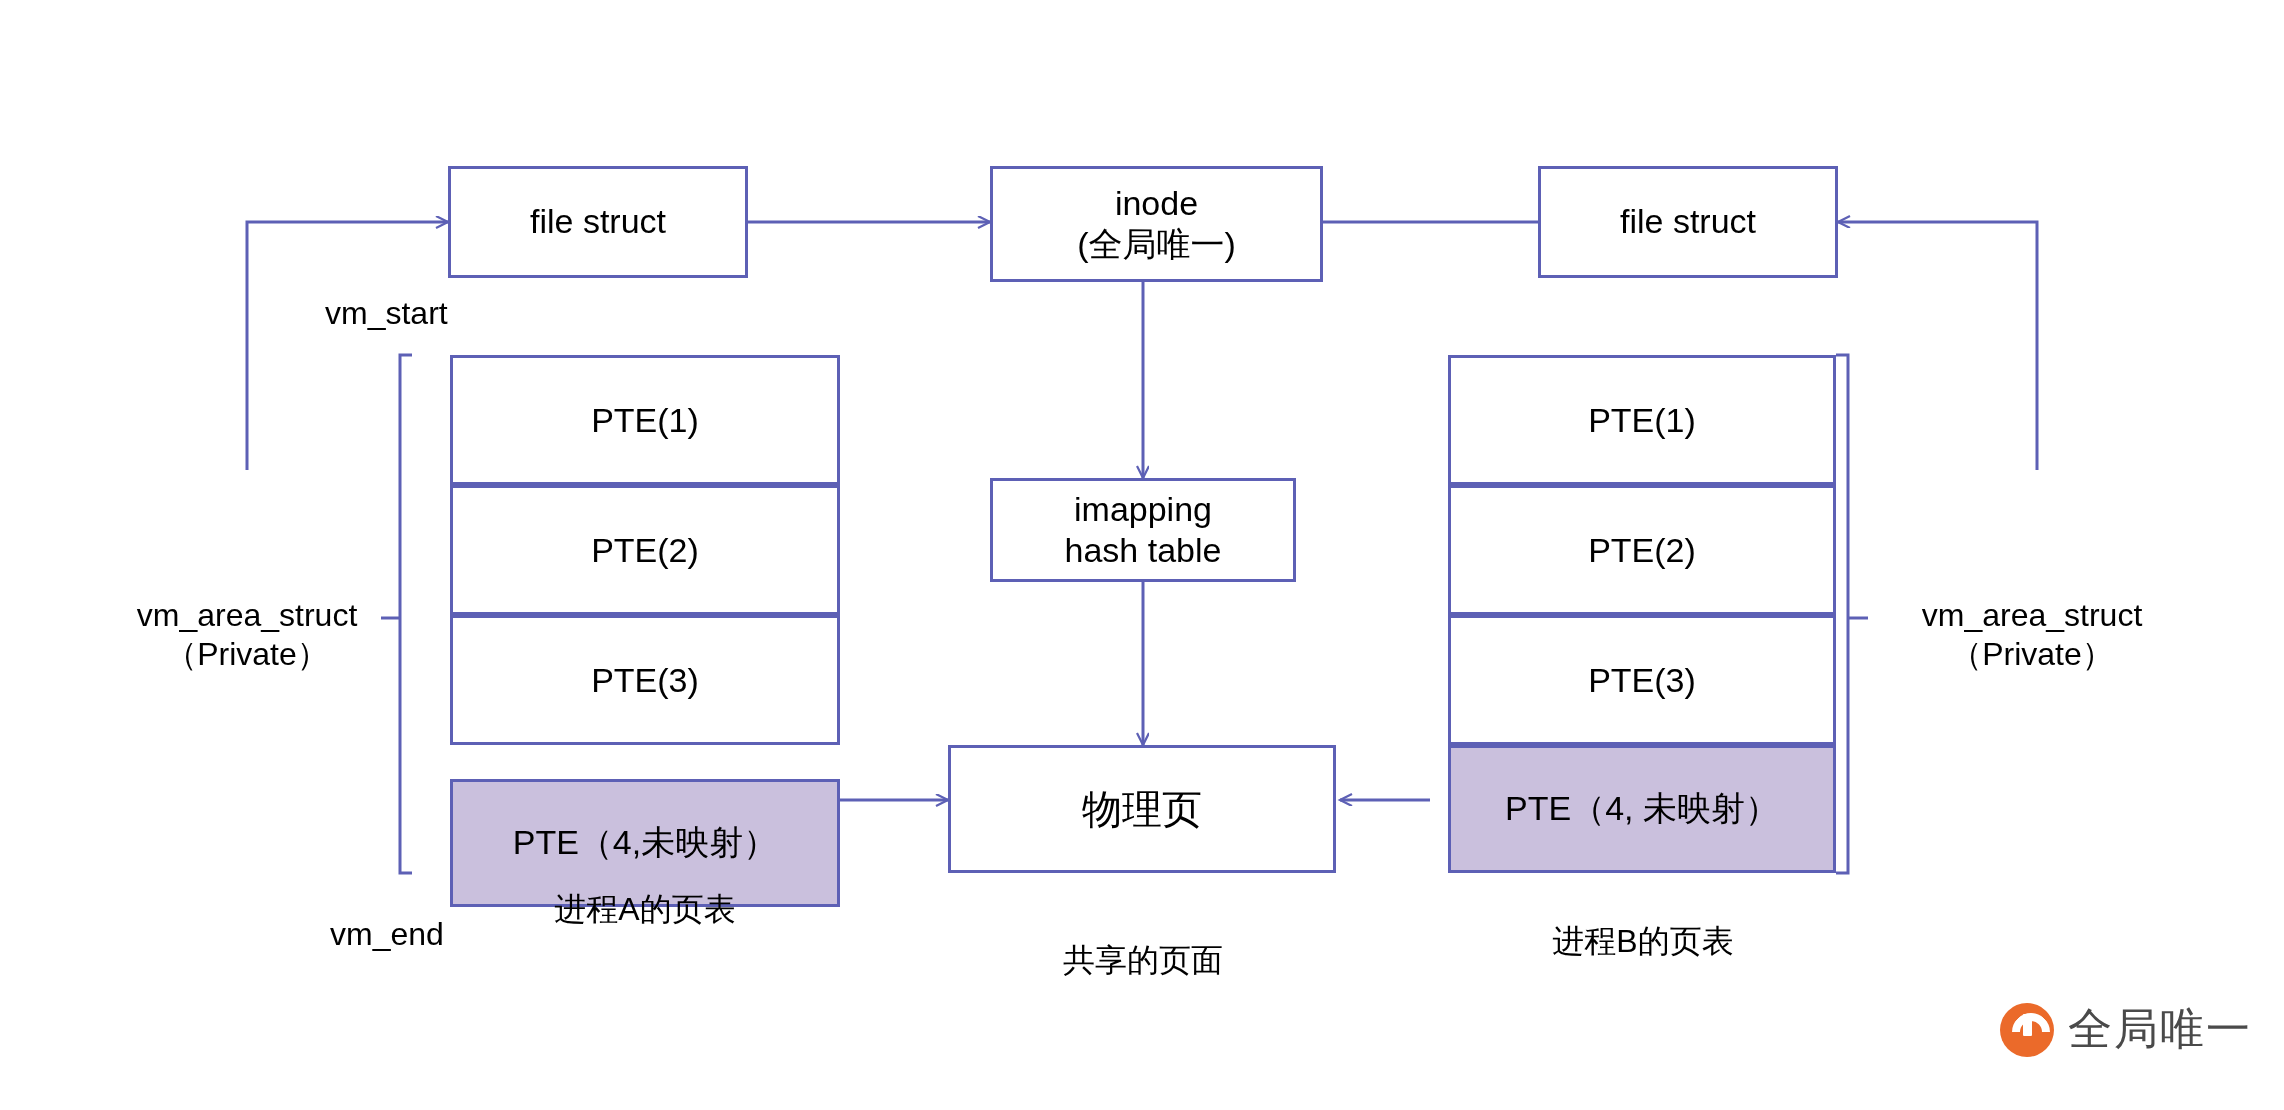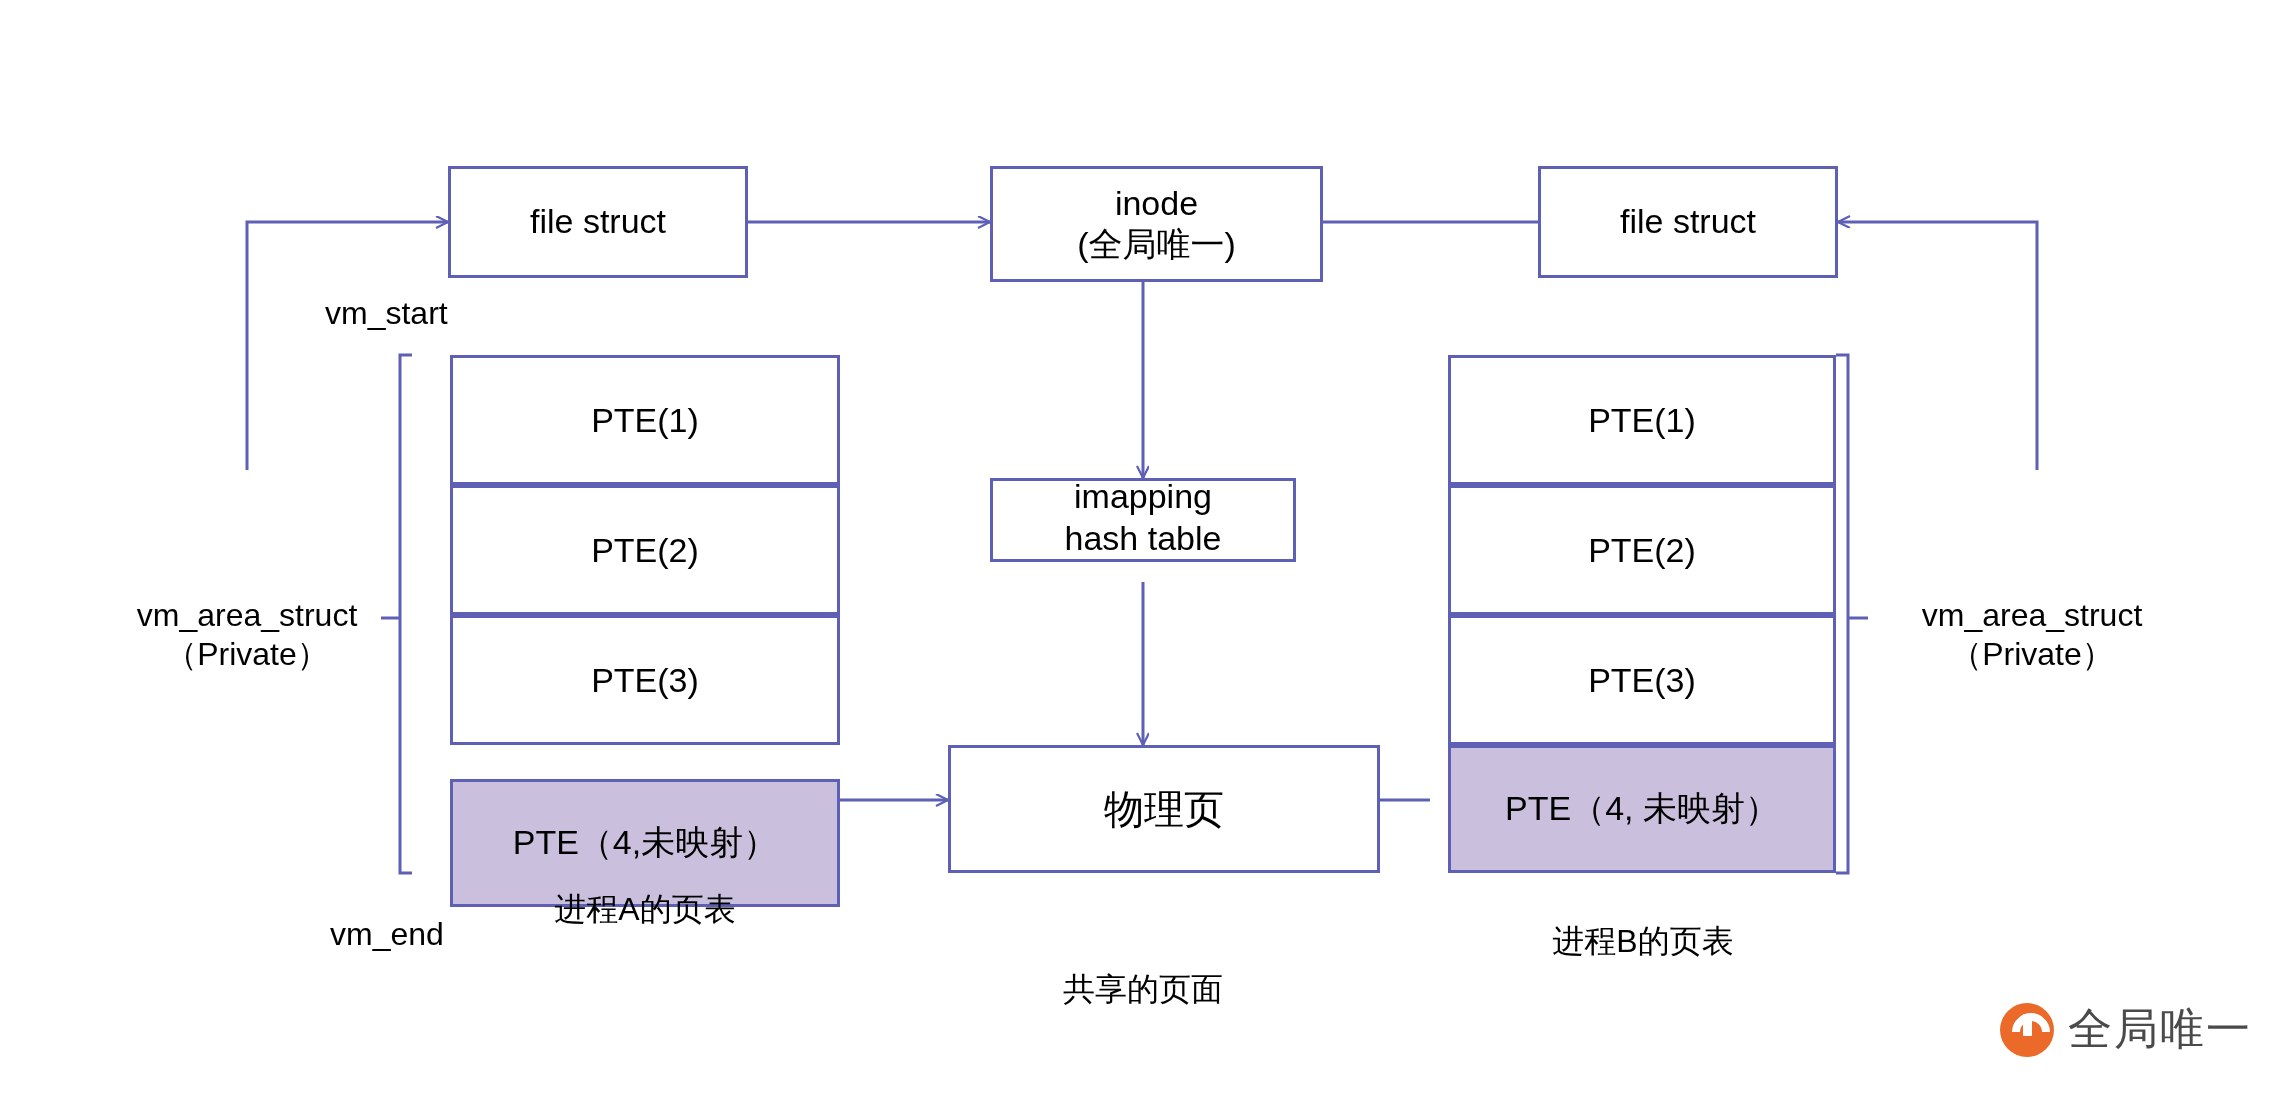--- a/index.html
+++ b/index.html
@@ -178,26 +178,26 @@
 
   <div class="box multiline" style="left:990px; top:166px; width:333px; height:116px;">
     <span>inode</span>
     <span>(全局唯一)</span>
   </div>
 
   <div class="box" style="left:1538px; top:166px; width:300px; height:112px;">
     <span>file struct</span>
   </div>
 
-  <div class="box multiline" style="left:990px; top:478px; width:306px; height:84px;justify-content:flex-end;">
+  <div class="box multiline" style="left:990px; top:478px; width:306px; height:104px;">
     <span>imapping</span>
     <span>hash table</span>
   </div>
 
-  <div class="box" style="left:948px; top:745px; width:432px; height:128px; font-size:40px;">
+  <div class="box" style="left:948px; top:745px; width:388px; height:128px; font-size:40px;">
     <span>物理页</span>
   </div>
 
   <div class="cell" style="left:450px; top:355px; width:390px; height:130px;">
     <span>PTE(1)</span>
   </div>
   <div class="cell" style="left:450px; top:485px; width:390px; height:130px;">
     <span>PTE(2)</span>
   </div>
   <div class="cell" style="left:450px; top:615px; width:390px; height:130px;">
@@ -235,21 +235,21 @@
 
   <div class="caption two-line" style="left:2032px; top:596px;">
     <div>vm_area_struct</div>
     <div>（Private）</div>
   </div>
 
   <div class="caption center" style="left:645px; top:888px;">
     <span>进程A的页表</span>
   </div>
 
-  <div class="caption center" style="left:1143px; top:968px;">
+  <div class="caption center" style="left:1143px; top:939px;">
     <span>共享的页面</span>
   </div>
 
   <div class="caption center" style="left:1643px; top:920px;">
     <span>进程B的页表</span>
   </div>
 
   <div id="watermark">
     <div id="wm-mark"></div>
     <div id="wm-text">全局唯一</div>

